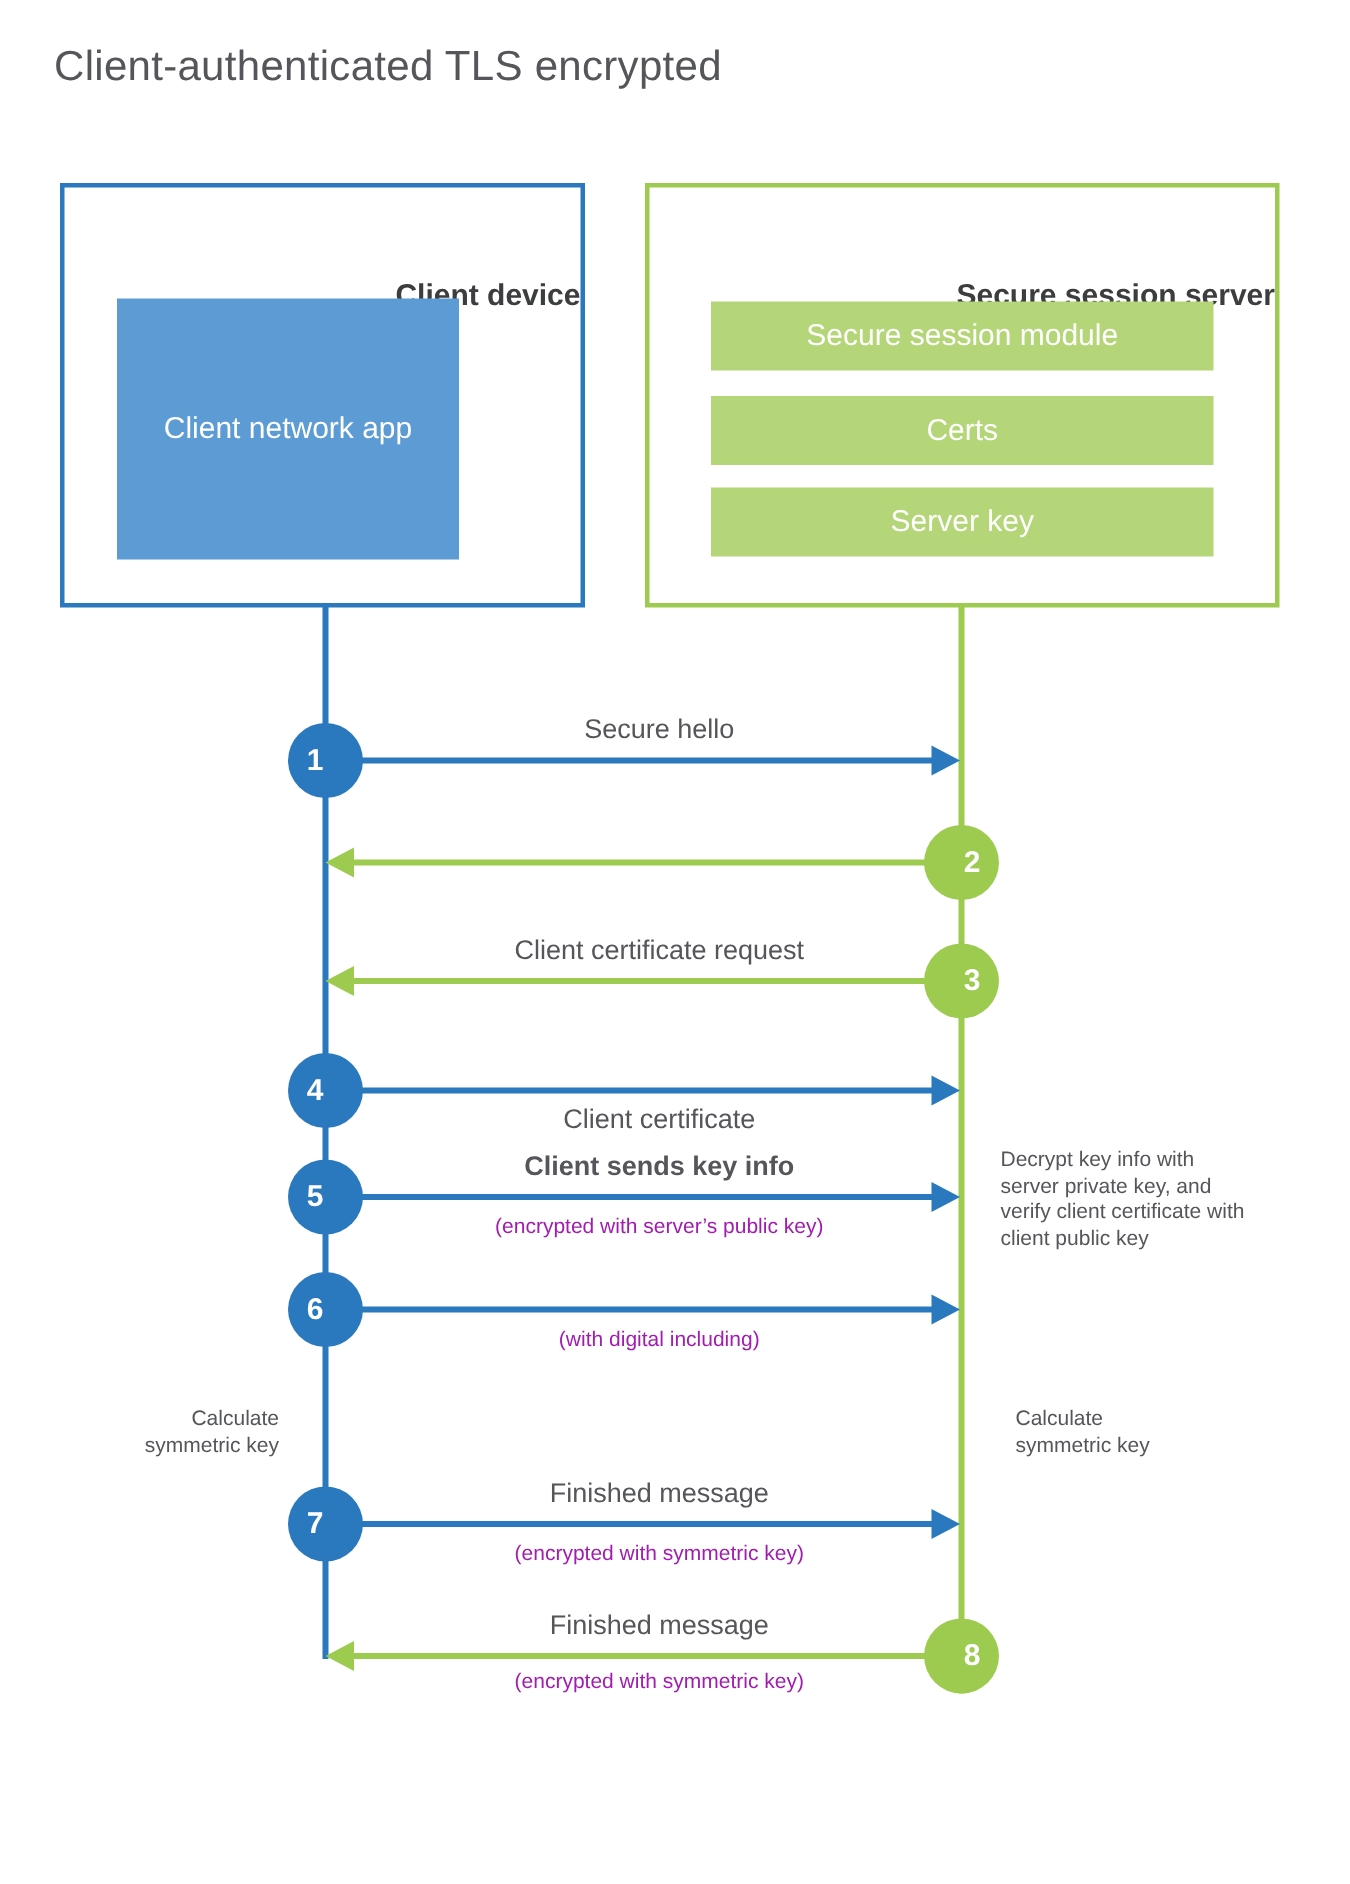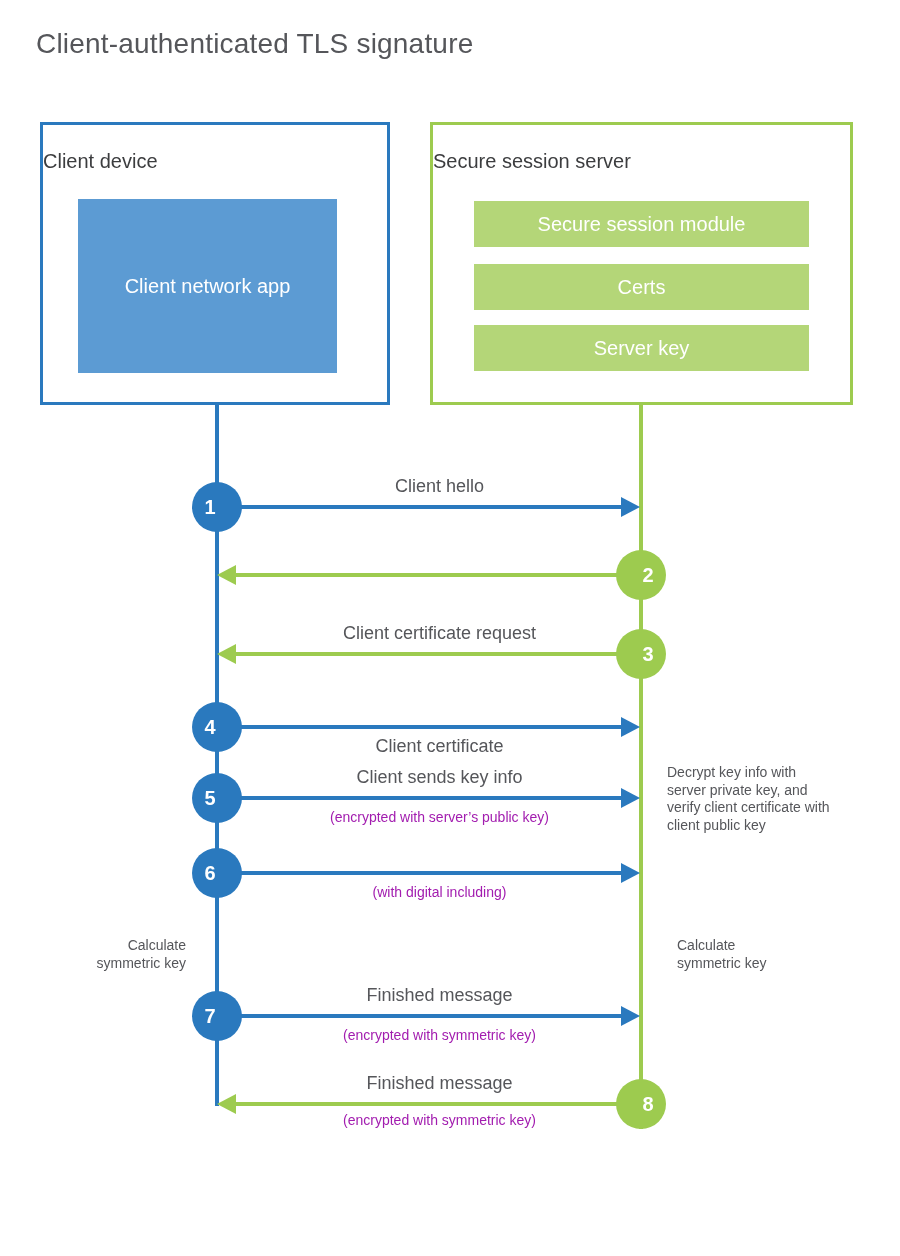--- a/index.html
+++ b/index.html
@@ -9,24 +9,24 @@
   }
   .page-title {
     position:absolute; left:36px; top:28px;
     font-size:28px; font-weight:300; color:#55565A; letter-spacing:.2px;
   }
 
   
   .entity-box { position:absolute; top:122px; height:283px; border-style:solid; border-width:3px; box-sizing:border-box; background:#fff; }
   .client-box { left:40px; width:350px; border-color:#2A79BE; }
   .server-box { left:430px; width:423px; border-color:#9DCB4F; }
-  .entity-title { padding-top:25px; text-align:left; font-size:20px; font-weight:400; color:#3C3D3F; }
+  .entity-title { padding-top:25px; text-align:right; font-size:20px; font-weight:700; color:#3C3D3F;margin-top:36px; }
 
   .app-box {
-    position:absolute; left:78px; top:199px; width:259px; height:174px;
+    position:absolute; left:78px; top:199px; width:228px; height:174px;
     background:#5C9BD3; color:#fff; font-size:20px;
     display:flex; align-items:center; justify-content:center; text-align:center;
   }
   .app-box span { display:block; max-width:175px; line-height:28px; }
 
   .module-bar {
     position:absolute; left:474px; width:335px; height:46px;
     background:#B4D678; color:#fff; font-size:20px;
     display:flex; align-items:center; justify-content:center;
   }
@@ -65,35 +65,35 @@
   
   .step-label {
     position:absolute; left:242px; width:395px; text-align:center;
     font-size:18px; color:#55565A; line-height:22px;
   }
   .sub-label {
     position:absolute; left:242px; width:395px; text-align:center;
     font-size:14px; color:#a21caf; line-height:18px;
   }
   .l1 { top:475px; } .l2 { top:543px; } .l3 { top:622px; } .l4 { top:695px;margin-top:40px; }
-  .l5 { top:766px; } .l6 { top:841px; } .l7 { top:984px; } .l8 { top:1072px; }
+  .l5 { top:766px;font-weight:bold; } .l6 { top:841px; } .l7 { top:984px; } .l8 { top:1072px; }
   .sl5 { top:808px; } .sl6 { top:883px; } .sl7 { top:1026px; } .sl8 { top:1111px; }
 
   
   .note { position:absolute; font-size:14px; color:#55565A; line-height:17.5px; }
   .decrypt-note { left:667px; top:764px; width:164px; text-align:left; }
   .calc-left    { left:66px;  top:937px; width:120px; text-align:right; }
   .calc-right   { left:677px; top:937px; width:120px; text-align:left; }
 </style>
 </head>
 <body>
 
 <div class="canvas">
 
-  <div class="page-title">Client-authenticated TLS signature</div>
+  <div class="page-title">Client-authenticated TLS encrypted</div>
 
   <div class="entity-box client-box">
     <div class="entity-title">Client device</div>
   </div>
   <div class="app-box">
     <span>Client network app</span>
   </div>
 
   <div class="entity-box server-box">
     <div class="entity-title">Secure session server</div>
@@ -104,21 +104,21 @@
   <div class="module-bar m2">
     <span>Certs</span>
   </div>
   <div class="module-bar m3">
     <span>Server key</span>
   </div>
 
   <div class="lifeline client-line"></div>
   <div class="lifeline server-line"></div>
 
-  <div class="step-label l1">Client hello</div>
+  <div class="step-label l1">Secure hello</div>
   <div class="arrow-line arrow-blue a1"></div>
   <div class="arrow-head head-right h1"></div>
   <div class="step-circle blue-circle c1">
     <span>1</span>
   </div>
 
   <div class="arrow-line arrow-green a2"></div>
   <div class="arrow-head head-left h2"></div>
   <div class="step-circle green-circle c2">
     <span>2</span>

